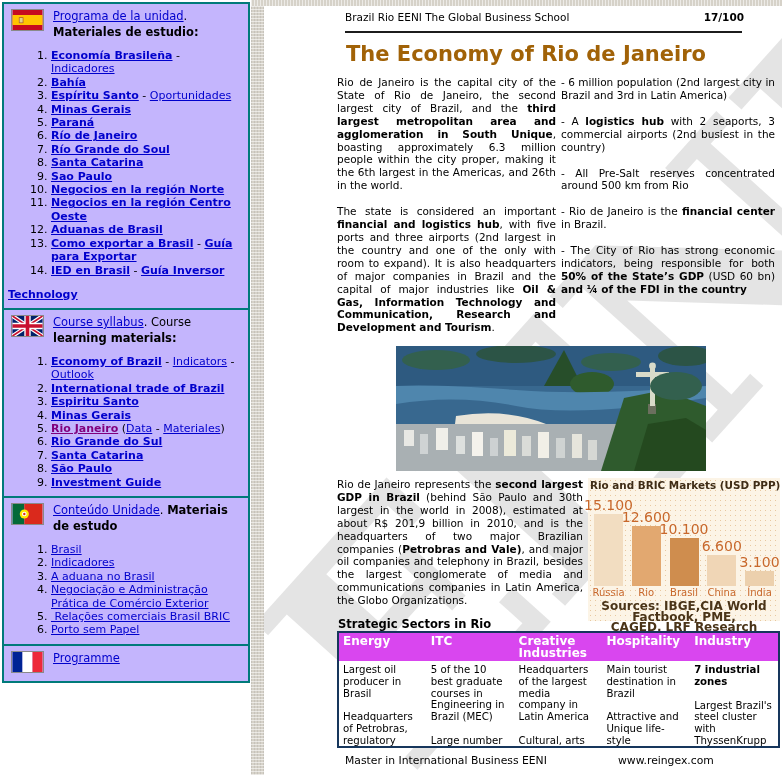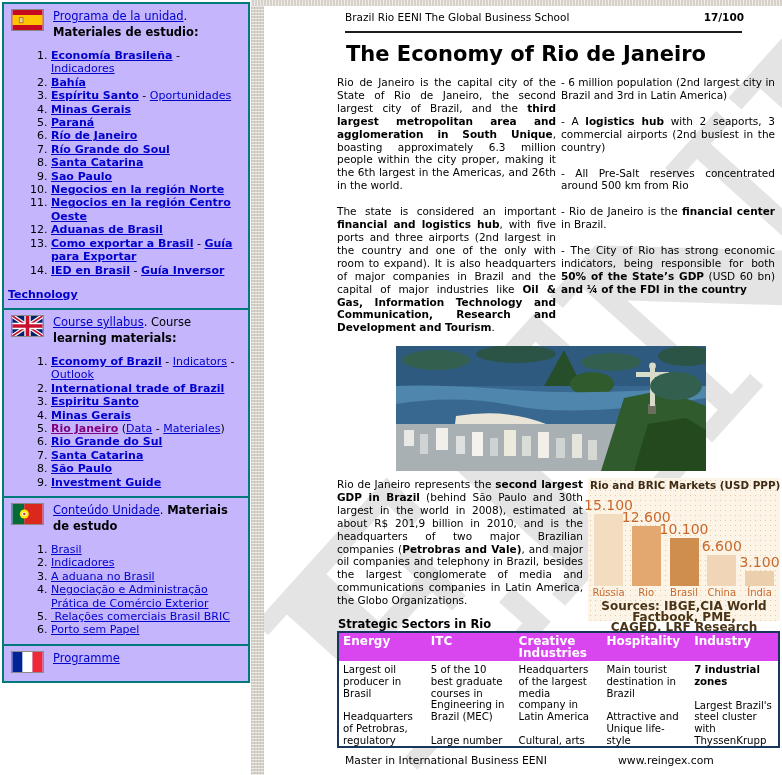--- a/index.html
+++ b/index.html
@@ -35,21 +35,21 @@
   a.lnk{color:#0000cc;text-decoration:underline;cursor:pointer;}
   a.lnk.b{font-weight:bold;}
   a.lnk.v{color:#80007d;}
   .sec-foot{margin:11px 0 0 2px;}
   .sec-foot a{font-weight:bold;}
   
   .main{position:absolute;left:337px;top:6px;width:443px;height:689px;z-index:1;font-size:10.5px;}
   .hdr-row{position:absolute;top:5px;left:8px;right:36px;display:flex;justify-content:space-between;font-size:10.5px;}
   .hdr-right{font-weight:bold;}
   .hdr-rule{position:absolute;top:25px;left:8px;right:38px;border-top:2px solid #1c1c1c;}
-  .doc-title{position:absolute;top:36px;left:9px;font-size:21px;font-weight:bold;color:#000000;letter-spacing:0;}
+  .doc-title{position:absolute;top:36px;left:9px;font-size:21px;font-weight:bold;color:#a16207;letter-spacing:0;}
   .cols{position:absolute;top:70px;left:0;right:5px;display:flex;}
   .col-l{width:219px;margin-right:5px;}
   .col-r{flex:1;}
   .cols p{margin:0 0 13px 0;text-align:justify;line-height:12.9px;}
   .photo{position:absolute;top:340px;left:59px;width:310px;height:125px;}
   .gdp-row{position:absolute;top:472px;left:0;width:443px;}
   .gdp-para{width:246px;margin:0;text-align:justify;line-height:12.9px;}
   
   .chart{position:absolute;top:472px;left:251px;width:192px;height:143px;
     background-color:#fcf4e6;

